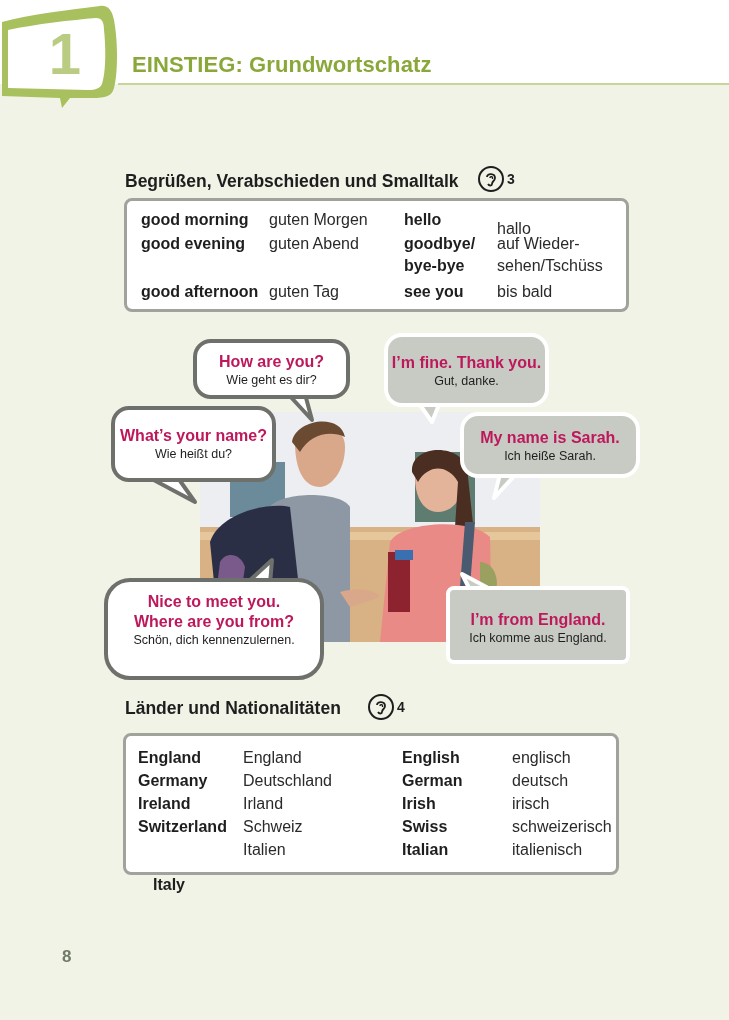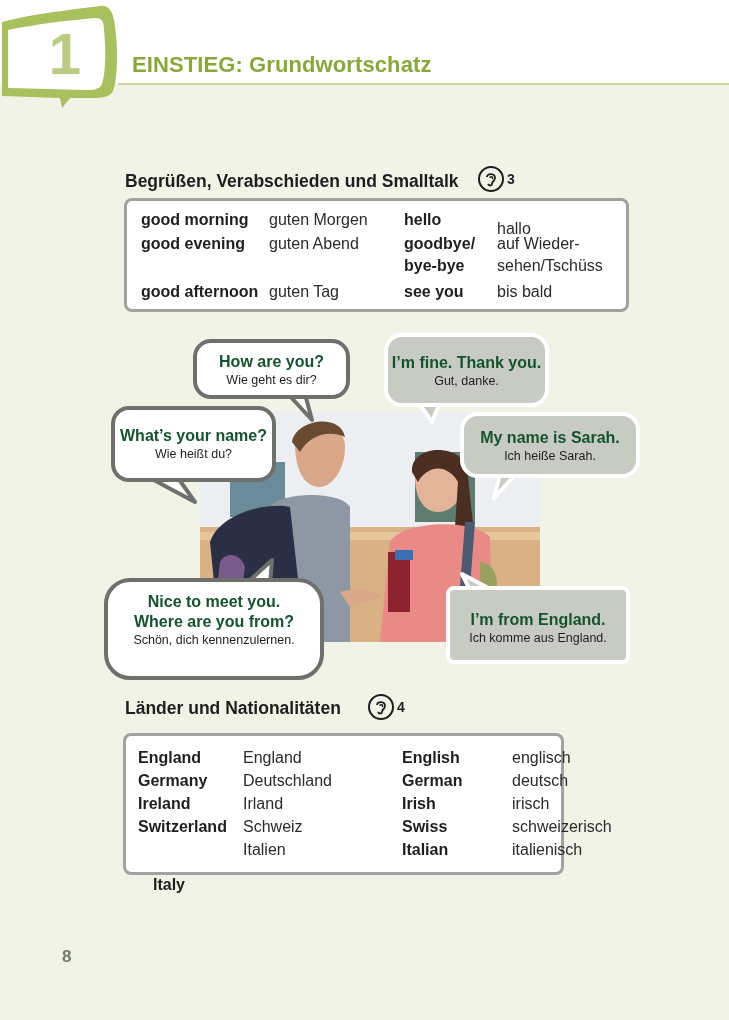--- a/index.html
+++ b/index.html
@@ -43,21 +43,21 @@
   .de { font-weight: normal; color: #2a2a2a; }
   .photo {
     position: absolute; left: 200px; top: 412px; width: 340px; height: 230px; overflow: hidden;
     background: linear-gradient(180deg, #eef0f2 0%, #e6e8ec 45%, #d9b48a 60%, #c99a6a 100%);
   }
   .bubble {
     position: absolute; box-sizing: border-box; text-align: center; border-radius: 18px;
   }
   .bubble.white { background: #ffffff; border: 4px solid #6e716b; }
   .bubble.grey { background: #c8cbc3; border: 4px solid #ffffff; }
-  .bubble .b-en { font-size: 16px; font-weight: bold; line-height: 20px; color: #14532d; }
+  .bubble .b-en { font-size: 16px; font-weight: bold; line-height: 20px; color: #be185d; }
   .bubble .b-de { font-size: 12.5px; line-height: 16px; color: #1e1e1e; }
   .page-number { position: absolute; left: 62px; top: 947px; font-size: 17px; color: #707a66; font-weight: bold; }
   svg.tail { position: absolute; overflow: visible; }
 </style>
 </head>
 <body>
 
 <div class="header-band"></div>
 <div class="header-rule"></div>
 <svg class="chapter-badge" viewBox="0 0 122 108">
@@ -172,21 +172,21 @@
 <div class="audio" style="left:368px; top:694px;">
   <span class="ear">
     <svg width="14" height="16" viewBox="0 0 14 16">
         <path d="M3 6 C3 2, 11 2, 11 7 C11 10, 8 10, 8 13 C8 15, 5 15, 4 13" fill="none" stroke="#1e1e1e" stroke-width="1.8"></path>
         <path d="M6 7 C6 5, 9 5, 8.5 8" fill="none" stroke="#1e1e1e" stroke-width="1.4"></path>
       </svg>
   </span>
   <span class="track">4</span>
 </div>
 
-<div class="vocab-box" style="left:123px; top:733px; width:441px; height:142px;">
+<div class="vocab-box" style="left:123px; top:733px; width:496px; height:142px;">
   <div class="cell en" style="left:12px; top:11px;">England</div>
   <div class="cell de" style="left:117px; top:11px;">England</div>
   <div class="cell en" style="left:276px; top:11px;">English</div>
   <div class="cell de" style="left:386px; top:11px;">englisch</div>
 
   <div class="cell en" style="left:12px; top:34px;">Germany</div>
   <div class="cell de" style="left:117px; top:34px;">Deutschland</div>
   <div class="cell en" style="left:276px; top:34px;">German</div>
   <div class="cell de" style="left:386px; top:34px;">deutsch</div>
 

